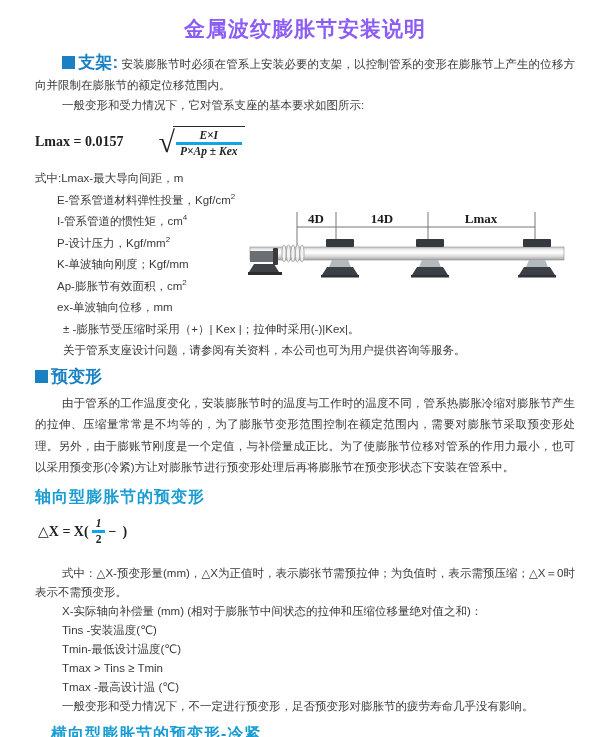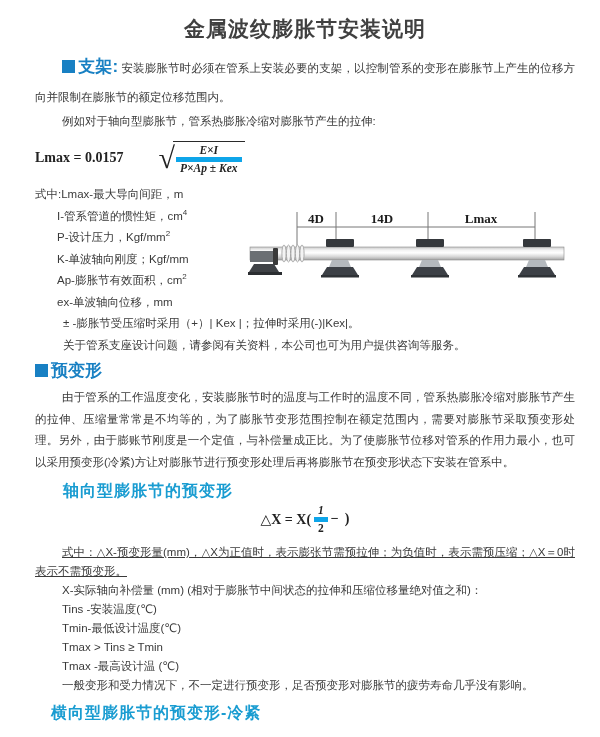--- a/index.html
+++ b/index.html
@@ -5,41 +5,41 @@
   :root { --accent:#1880c3; --cyan:#199cd1; }
   * { box-sizing: border-box; }
   html,body { margin:0; padding:0; }
   body {
     width:600px; height:737px; background:#ffffff; overflow:hidden; position:relative;
     font-family:"Liberation Sans","DejaVu Sans",sans-serif; color:#3a3a3a;
   }
   .page { padding:0 25px 0 35px; position:relative; width:600px; height:737px; }
 
   .doc-title {
-    margin:15px 0 0 0; font-size:21px; font-weight:bold; color:#404040;
+    margin:15px 0 0 0; font-size:21px; font-weight:bold; color:#8b5cf6;
     text-align:center; letter-spacing:1px;
   }
 
   .body-text { font-size:11.5px; line-height:19px; text-align:justify; }
-  .para1 { margin-top:9px; text-indent:27px; line-height:29px; }
+  .para1 { margin-top:9px; text-indent:27px; line-height:21px; }
   .sec-label { color:var(--accent); font-size:17px; font-weight:bold; }
   .sq {
     display:inline-block; width:13px; height:13px; background:var(--accent);
     margin-right:3px; vertical-align:-1px;
   }
   .example-line { text-indent:27px; }
 
   
   .formula {
     text-align:center; font-family:"Liberation Serif","DejaVu Serif",serif;
     font-weight:bold; color:#222;
   }
   .main-formula { margin-top:9px; font-size:14px; height:36px; display:flex; align-items:center; justify-content:flex-start;gap:29px; }
   .frac { display:inline-flex; flex-direction:column; text-align:center; vertical-align:middle; font-size:11.5px; line-height:13px; }
-  .frac .num { border-bottom:5px solid #0ea5e9; padding:0 4px; display:block;font-style:italic; }
+  .frac .num { border-bottom:3px solid #0ea5e9; padding:0 4px; display:block;font-style:italic; }
   .frac .den { padding:0 4px; display:block; }
   .ital { font-style:italic; }
   .sqrt { display:inline-flex; align-items:center; margin-left:6px; }
   .rad { font-size:30px; font-weight:normal; line-height:28px; margin-right:-2px; }
   .rootbox { border-top:1.5px solid #2a2a2a; padding:2px 3px 0 3px; display:inline-block; }
 
   
   .defs { margin-top:6px; font-size:11.5px; line-height:18.7px; }
   .def-line { white-space:nowrap; }
   .def-ind { margin-left:22px; }
@@ -47,56 +47,57 @@
   sup { font-size:8px; }
 
   
   .diagram { position:absolute; left:248px; top:192px; width:350px; height:100px; }
   .dim-label { font-family:"Liberation Serif","DejaVu Serif",serif; font-weight:bold; font-size:13px; fill:#1d1d1d; }
 
   
   .sec-head { margin-top:5px; font-size:17px; font-weight:bold; color:var(--accent); }
   .pre-para { margin-top:5px; text-indent:27px; line-height:21.5px; }
 
-  .sub-head { margin-top:8px; margin-left:28px; font-size:16px; font-weight:bold; color:var(--cyan); letter-spacing:1px; }
+  .sub-head { margin-top:8px; font-size:16px; font-weight:bold; color:var(--cyan); letter-spacing:1px; }
 
-  .fx { font-size:14px; height:34px; display:flex; align-items:center; justify-content:center; }
+  .fx { margin-top:7px; font-size:14px; height:34px; display:flex; align-items:center; }
   .fx .lhs, .fx .rhs { margin:0 3px; }
 
-  .axial-para { margin-top:7px; text-indent:27px;text-decoration:underline; }
+  .axial-para { margin-top:15px; text-indent:27px; }
   .line-item { margin-left:27px; line-height:19px; }
 </style>
 </head>
 <body>
 
 <div class="page">
 
   <h1 class="doc-title">金属波纹膨胀节安装说明</h1>
 
   <div class="body-text para1">
     <span><span class="sq"></span><span class="sec-label">支架:</span></span>
     <span>安装膨胀节时必须在管系上安装必要的支架，以控制管系的变形在膨胀节上产生的位移方向并限制在膨胀节的额定位移范围内。</span>
   </div>
-  <div class="body-text example-line">例如对于轴向型膨胀节，管系热膨胀冷缩对膨胀节产生的拉伸:</div>
+  <div class="body-text example-line">一般变形和受力情况下，它对管系支座的基本要求如图所示:</div>
 
   <div class="formula main-formula">
     <span class="f-lhs">Lmax = 0.0157</span>
     <span class="sqrt">
       <span class="rad">√</span>
       <span class="rootbox">
         <span class="frac ital">
           <span class="num">E×I</span>
           <span class="den">P×Ap ± Kex</span>
         </span>
       </span>
     </span>
   </div>
 
   <div class="defs">
     <div class="def-line"><span>式中:Lmax-最大导向间距，m</span><sup></sup></div>
+    <div class="def-line def-ind"><span>E-管系管道材料弹性投量，Kgf/cm</span><sup>2</sup></div>
     <div class="def-line def-ind"><span>I-管系管道的惯性矩，cm</span><sup>4</sup></div>
     <div class="def-line def-ind"><span>P-设计压力，Kgf/mm</span><sup>2</sup></div>
     <div class="def-line def-ind"><span>K-单波轴向刚度；Kgf/mm</span><sup></sup></div>
     <div class="def-line def-ind"><span>Ap-膨胀节有效面积，cm</span><sup>2</sup></div>
     <div class="def-line def-ind"><span>ex-单波轴向位移，mm</span><sup></sup></div>
     <div class="def-line def-ind2"><span>± -膨胀节受压缩时采用（+）| Kex |；拉伸时采用(-)|Kex|。</span><sup></sup></div>
     <div class="def-line def-ind2"><span>关于管系支座设计问题，请参阅有关资料，本公司也可为用户提供咨询等服务。</span><sup></sup></div>
   </div>
 
   <svg class="diagram" viewBox="0 0 350 100" xmlns="http://www.w3.org/2000/svg">

